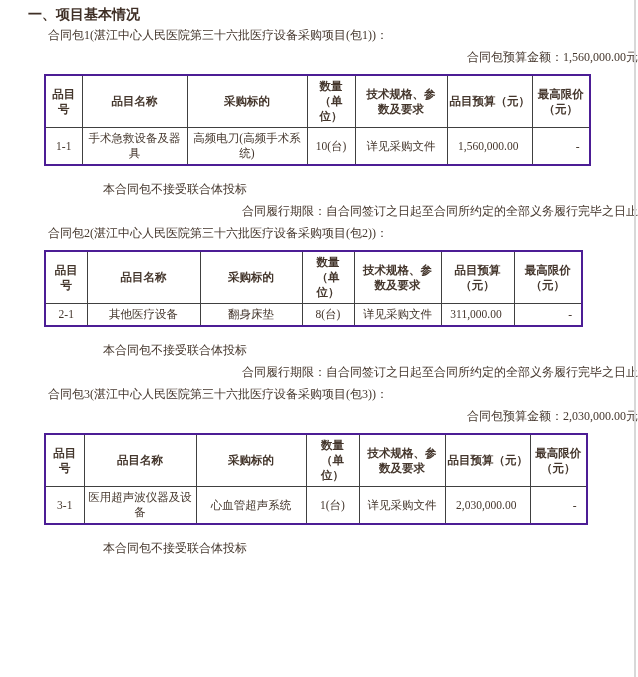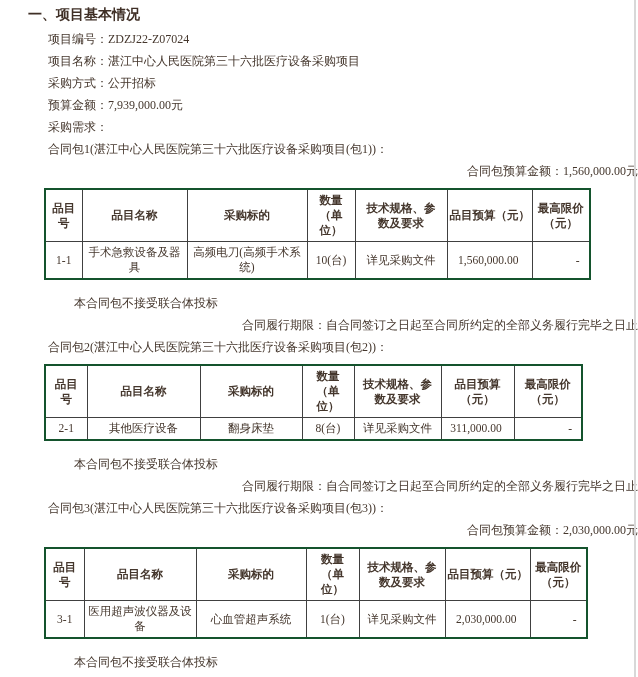--- a/index.html
+++ b/index.html
@@ -14,26 +14,26 @@
   .edge-line{position:absolute;top:0;bottom:0;right:2px;width:2px;background:#d8d8d8;}
   .title{
     margin:6px 0 0 28px;
     font-size:14px;line-height:18px;
     font-weight:bold;color:#3f2f26;
   }
   .fields{margin:4px 0 0 48px;}
   .line{font-size:12px;line-height:22px;white-space:nowrap;}
   .pkg-name{margin-left:48px;}
   .pkg-budget{margin-left:76px;text-align:right;}
-  .note{margin-left:74px;}
+  .note{margin-left:103px;}
   table.t{
     border-collapse:collapse;
     table-layout:fixed;
     margin:6px 0 12px 44px;
-    border:2px solid #14532d;
+    border:2px solid #4c1d95;
     font-size:11.5px;
   }
   table.t th,table.t td{
     border:1px solid #404040;
     vertical-align:middle;
     overflow:hidden;
   }
   table.t th{
     font-weight:bold;
     text-align:center;
@@ -51,27 +51,20 @@
   table.t td.r-budget{text-align:center;padding-right:5px;}
   table.t td.r-max{text-align:right;padding-right:9px;}
 </style>
 </head>
 <body>
 
 <div class="page">
 
   <h1 class="title">一、项目基本情况</h1>
 
-  <div class="fields">
-    <div class="line">项目编号：ZDZJ22-Z07024</div>
-    <div class="line">项目名称：湛江中心人民医院第三十六批医疗设备采购项目</div>
-    <div class="line">采购方式：公开招标</div>
-    <div class="line">预算金额：7,939,000.00元</div>
-    <div class="line">采购需求：</div>
-  </div>
 
   <div>
     <div class="line pkg-name">合同包1(湛江中心人民医院第三十六批医疗设备采购项目(包1))：</div>
     <div class="line pkg-budget">合同包预算金额：1,560,000.00元</div>
     <table class="t">
       <colgroup>
         <col style="width:37px">
           <col style="width:105px">
           <col style="width:120px">
           <col style="width:48px">

